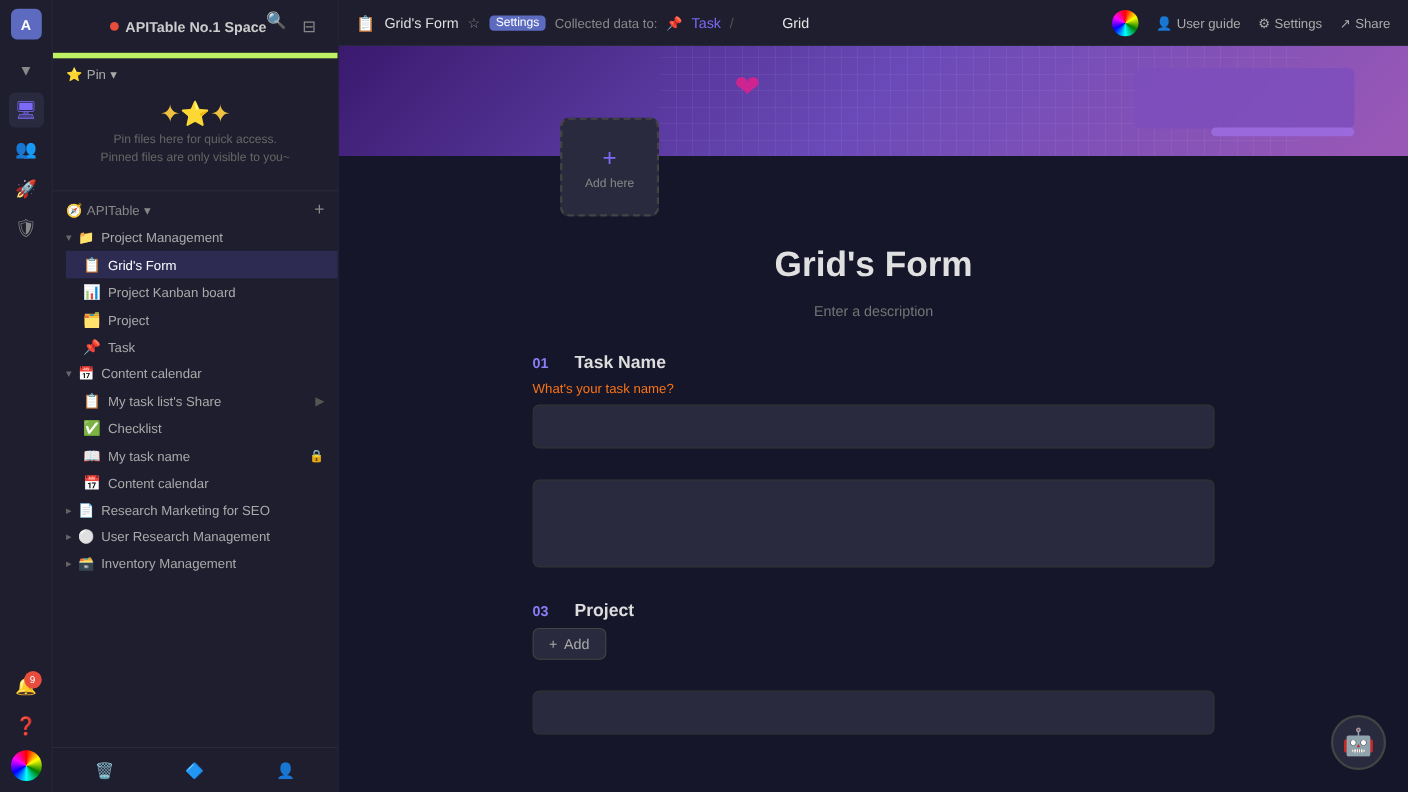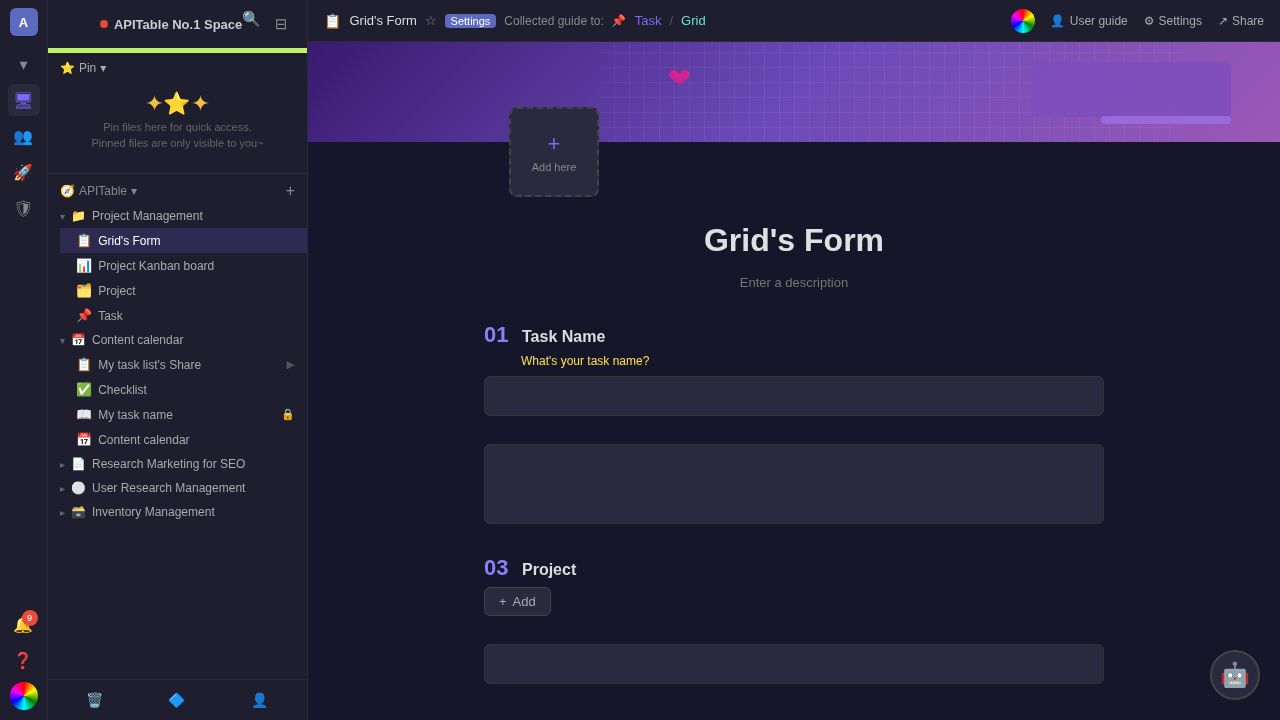--- a/index.html
+++ b/index.html
@@ -253,28 +253,28 @@
       width: 100%;
     }
 
     .form-field {
       margin-bottom: 28px;
     }
     .field-header {
       display: flex; align-items: baseline; gap: 10px; margin-bottom: 6px;
     }
     .field-num {
-      font-size: 22px; font-weight: 700; color: #8b7ff7;
+      font-size: 13px; font-weight: 700; color: #8b7ff7;
       min-width: 28px;
     }
     .field-label {
       font-size: 16px; font-weight: 600; color: #ddd;
     }
     .field-sublabel {
-      font-size: 12px; color: #fde047; margin-bottom: 8px; margin-left: 37px;
+      font-size: 12px; color: #f97316; margin-bottom: 8px;
     }
     .field-input {
       width: 100%;
       background: #2a2a3e;
       border: 1px solid #333;
       border-radius: 6px;
       height: 40px;
       color: #ccc;
       padding: 0 12px;
       font-size: 13px;
@@ -458,25 +458,25 @@
 </div>
 
 <div class="main">
 
   <div class="topbar">
     <div class="topbar-left">
       <span class="form-icon">📋</span>
       <span class="form-name">Grid's Form</span>
       <span class="star-btn">☆</span>
       <span class="manager-badge">Settings</span>
-      <span class="collected-text">Collected guide to:</span>
+      <span class="collected-text">Collected data to:</span>
       <span class="pin-icon">📌</span>
       <span style="color:#7c6af7; cursor:pointer;">Task</span>
       <span class="slash">/</span>
-      <span style="color:#5eead4; cursor:pointer;">Grid</span>
+      <span style="color:#e5e5e5; cursor:pointer;margin-left:36px;">Grid</span>
     </div>
     <div class="topbar-right">
       <div class="rainbow-btn" style="width:24px;height:24px;"></div>
       <div class="topbar-btn">
         <span>👤</span>
         <span>User guide</span>
       </div>
       <div class="topbar-btn">
         <span>⚙</span>
         <span>Settings</span>

